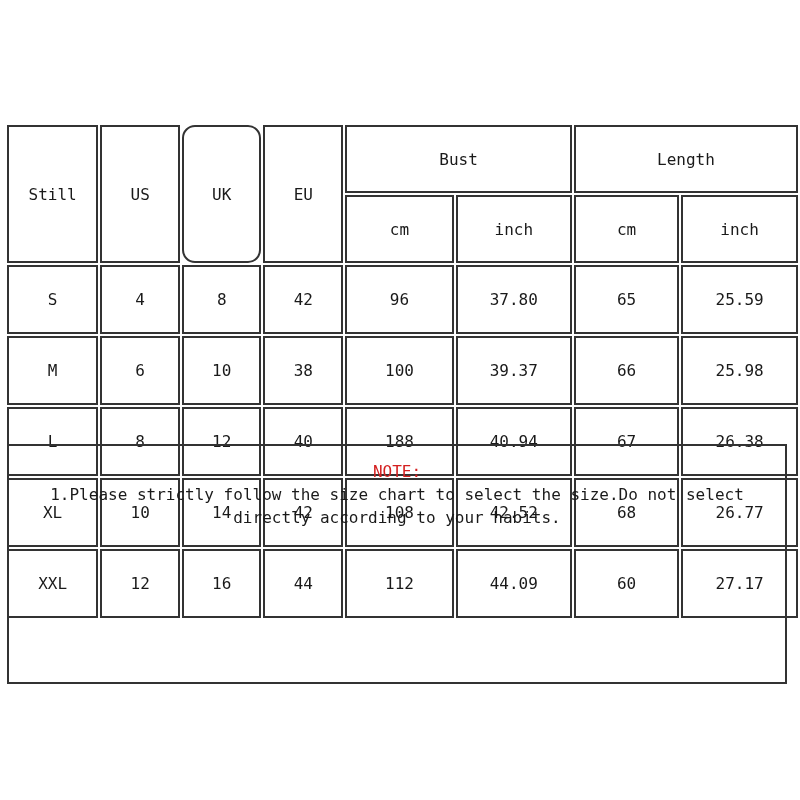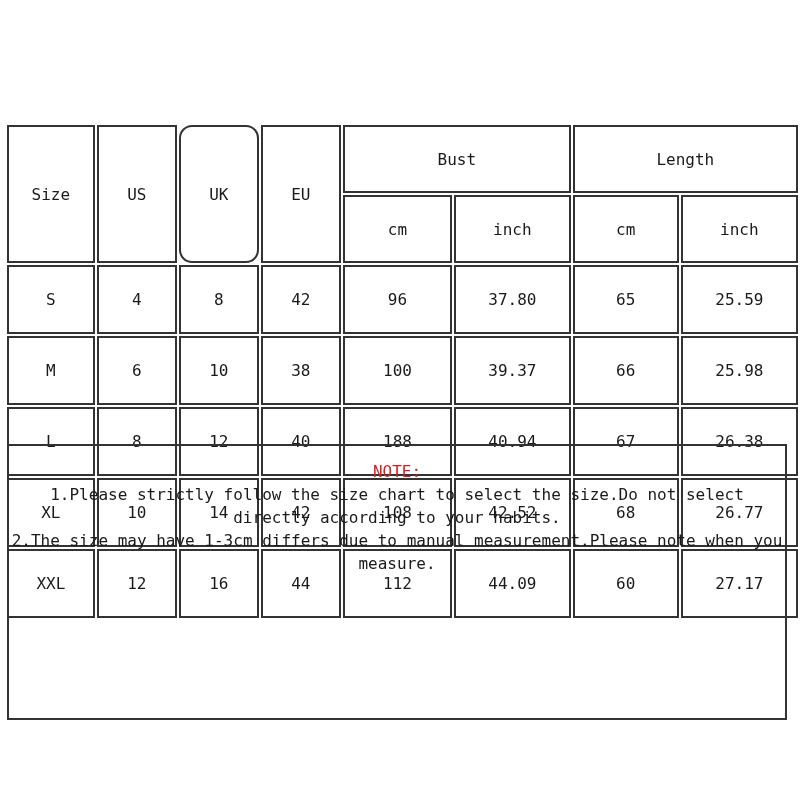--- a/index.html
+++ b/index.html
@@ -8,34 +8,34 @@
   .chart { position: absolute; left: 5px; top: 123px; }
   table.size-table { border-collapse: separate; border-spacing: 2px; border: 2px solid #333;
                      border-width: 0; }
   table.size-table td { border: 2px solid #333; text-align: center; vertical-align: middle;
                         font-size: 16px; padding: 12px; background: #fff; }
   .hdr-tall { height: 86px; }
   .hdr-row td { height: 40px; }
   .data-row td { height: 41px; }
   .c1 { width: 73px; } .c2 { width: 73px; } .c3 { width: 72px; border-radius: 13px; } .c4 { width: 73px; }
   .c5 { width: 114px; } .c6 { width: 114px; } .c7 { width: 115px; } .c8 { width: 115px; }
-  .note-box { position: absolute; left: 7px; top: 444px; width: 780px; height: 276px;
+  .note-box { position: absolute; left: 7px; top: 444px; width: 780px; height: 240px;
               border: 2px solid #333; box-sizing: border-box; text-align: center;
               font-size: 16px; line-height: 23px; padding-top: 14px; }
   .note-title { color: #d42020; }
   .note-line { white-space: pre-wrap; }
 </style>
 </head>
 <body>
 
 <div class="chart">
   <table class="size-table">
     <tbody>
         <tr class="hdr-row">
-      <td class="c1 hdr-tall" rowspan="2">Size</td>
+      <td class="c1 hdr-tall" rowspan="2">Still</td>
       <td class="c2 hdr-tall" rowspan="2">US</td>
       <td class="c3 hdr-tall" rowspan="2">UK</td>
       <td class="c4 hdr-tall" rowspan="2">EU</td>
       <td colspan="2">Bust</td>
       <td colspan="2">Length</td>
     </tr>
     <tr class="hdr-row">
       <td class="c5">cm</td>
       <td class="c6">inch</td>
       <td class="c7">cm</td>
@@ -91,14 +91,13 @@
       <td>60</td>
       <td>27.17</td>
     </tr>
   </tbody>
     </table>
 </div>
 
 <div class="note-box">
   <div class="note-title">NOTE:</div>
   <div class="note-line">1.Please strictly follow the size chart to select the size.Do not select directly according to your habits.</div>
-  <div class="note-line">2.The size may have 1-3cm differs due to manual measurement.Please note when you measure.</div>
 </div>
 
 </body></html>

